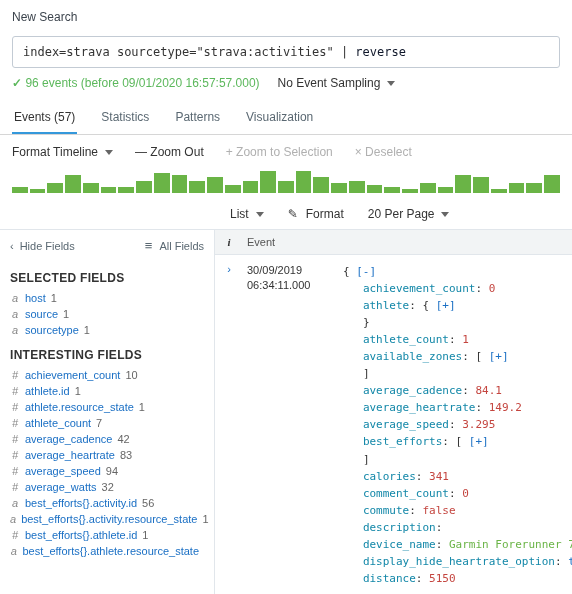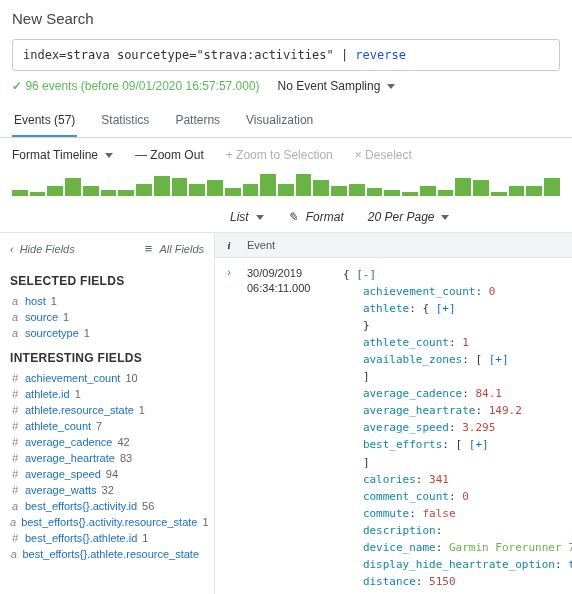--- a/index.html
+++ b/index.html
@@ -1,39 +1,39 @@
 <!DOCTYPE html>
 <html><head>
 <meta charset="utf-8">
 <style>
   * { box-sizing: border-box; margin: 0; padding: 0; }
   body { font-family: -apple-system, "Helvetica Neue", Arial, sans-serif; font-size: 12px; color: #333; background: #fff; width: 572px; }
   .header { padding: 10px 12px 6px; }
-  .title { font-size: 15px; font-weight: 400; color: #3c444d; }
+  .title { font-size: 12px; font-weight: 400; color: #3c444d; }
   .searchbar { margin: 6px 12px 8px; border: 1px solid #c3cbd4; border-radius: 3px; padding: 8px 10px; font-family: "Consolas","Monaco",monospace; font-size: 12px; background:#fff;}
   .searchbar .pipe { color: #333; }
-  .searchbar .cmd { color: #1d4ed8; }
+  .searchbar .cmd { color: #0f172a; }
   .status-row { padding: 0 12px 10px; display:flex; align-items:center; gap:18px; font-size:12px;}
   .status-row .check { color:#5cb85c; font-weight:bold;}
   .status-row .events-line { color:#5cb85c; }
   .sampling { color:#333; cursor:pointer; display:flex; align-items:center; gap:4px;}
   .tabs { display:flex; gap:22px; padding: 4px 12px 0; border-bottom:1px solid #d6d6d6;}
   .tab { padding: 6px 2px 8px; color:#5a6872; cursor:pointer; font-size:12px;}
   .tab.active { color:#333; border-bottom:2px solid #3498db; font-weight:500;}
   .toolbar { display:flex; gap:22px; padding:10px 12px 8px; color:#333; font-size:12px;}
   .toolbar .item { display:flex; align-items:center; gap:4px; cursor:pointer;}
   .toolbar .disabled { color:#b0b0b0; cursor:default;}
   .timeline { padding: 2px 12px 4px; display:flex; align-items:flex-end; height:30px; gap:2px;}
   .timeline .bar { flex:1; background:#6ab446; }
-  .list-controls { display:flex; justify-content:flex-start; gap:24px; padding:10px 12px 8px 230px; font-size:12px;font-style:italic;}
+  .list-controls { display:flex; justify-content:flex-start; gap:24px; padding:10px 12px 8px 230px; font-size:12px;}
   .list-controls .ctrl { display:flex; align-items:center; gap:4px; cursor:pointer;}
   .main { display:flex; border-top:1px solid #e1e6eb;}
   .sidebar { width:215px; border-right:1px solid #e1e6eb; padding:8px 10px 10px; font-size:11px;}
   .side-top { display:flex; justify-content:space-between; align-items:center; padding-bottom:8px; color:#5a6872;}
-  .side-top .link { cursor:pointer; display:flex; align-items:center; gap:3px;font-style:italic;}
+  .side-top .link { cursor:pointer; display:flex; align-items:center; gap:3px;}
   .section-head { font-size:12px; font-weight:700; letter-spacing:.3px; color:#333; margin-top:10px; margin-bottom:5px;}
   .field-row { display:flex; align-items:baseline; gap:5px; padding:2px 0; cursor:pointer;}
   .ftype { color:#888; font-style:italic; width:10px; text-align:center;}
   .fname { color:#1a6fc4; }
   .fcount { color:#666; }
   .event-table { flex:1; font-size:11px; }
   .ehead { display:flex; background:#f2f4f5; border-bottom:1px solid #e1e6eb; }
   .ehead .col-i { width:28px; text-align:center; padding:6px 0; font-weight:bold; font-family:serif; font-style:italic;}
   .ehead .col-time { width:96px; padding:6px 4px; color:#555;}
   .ehead .col-event { flex:1; padding:6px 4px; color:#555;}

